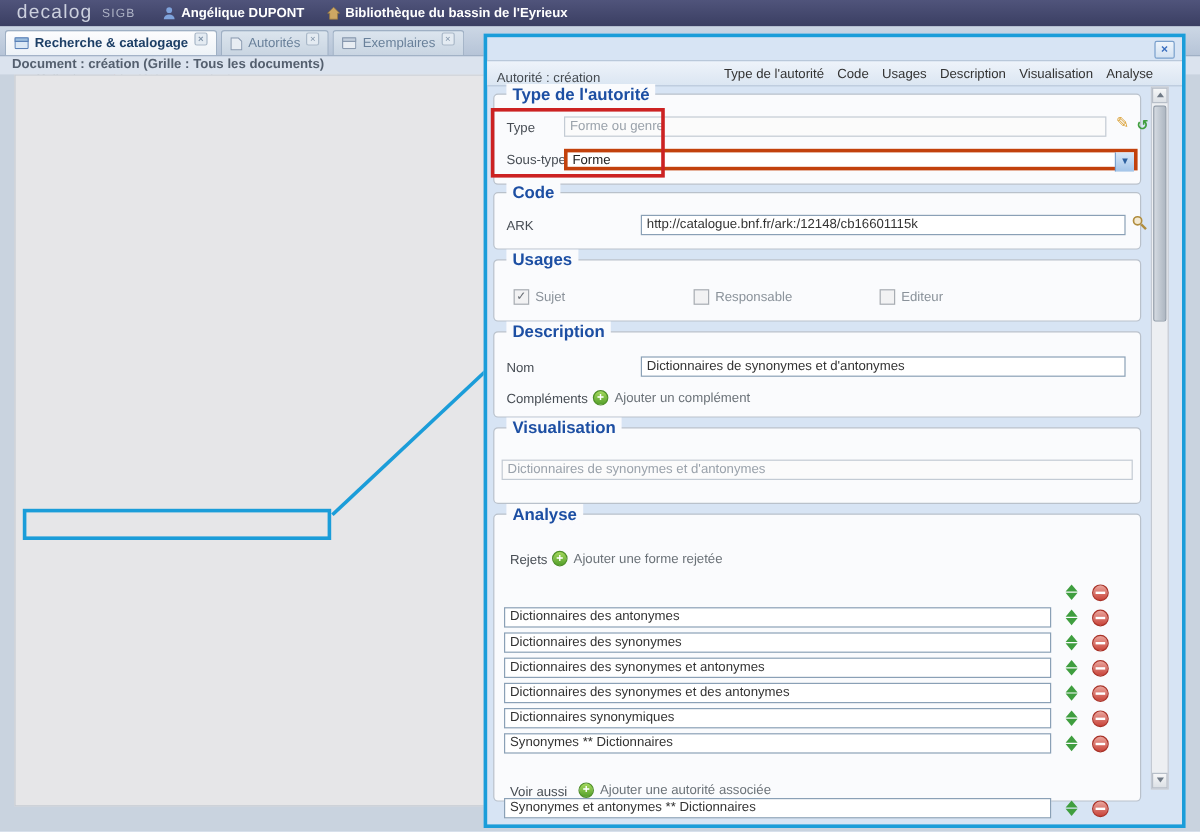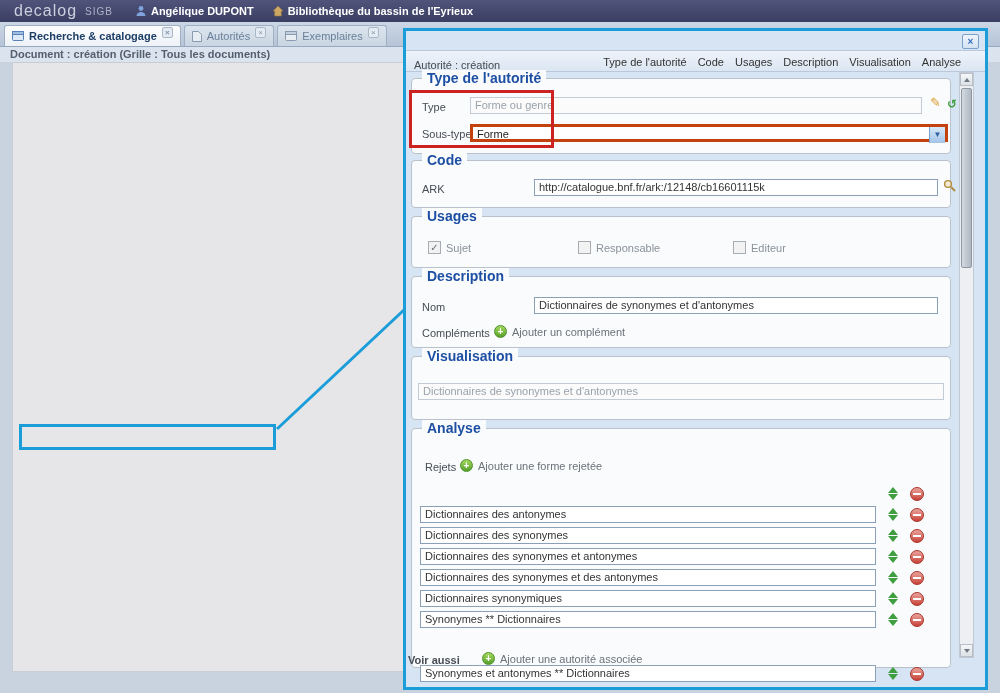--- a/index.html
+++ b/index.html
@@ -408,21 +408,21 @@
     </div>
     <div class="rej-row" style="top:634px;padding-left:12px;">
       <div class="m-input">Synonymes et antonymes ** Dictionnaires</div>
       <span class="updown">
           <i class="up"></i>
           <i class="down"></i>
         </span>
       <span class="minus-icon"></span>
     </div>
 
-    <span class="abs m-lbl" style="left:2px;top:623px;font-weight:bold;">Voir aussi</span>
+    <span class="abs m-lbl" style="left:19px;top:623px;font-weight:normal;">Voir aussi</span>
     <span class="abs addlink" style="left:76px;top:621px;">
       <span class="plus-icon">+</span>
       <span>Ajouter une autorité associée</span>
     </span>
 
     <div class="sbar">
       <div class="arr" style="top:0;"><i style="border-bottom:4px solid #707a86;"></i></div>
       <div class="thumb"></div>
       <div class="arr" style="bottom:0;"><i style="border-top:4px solid #707a86;"></i></div>
     </div>

